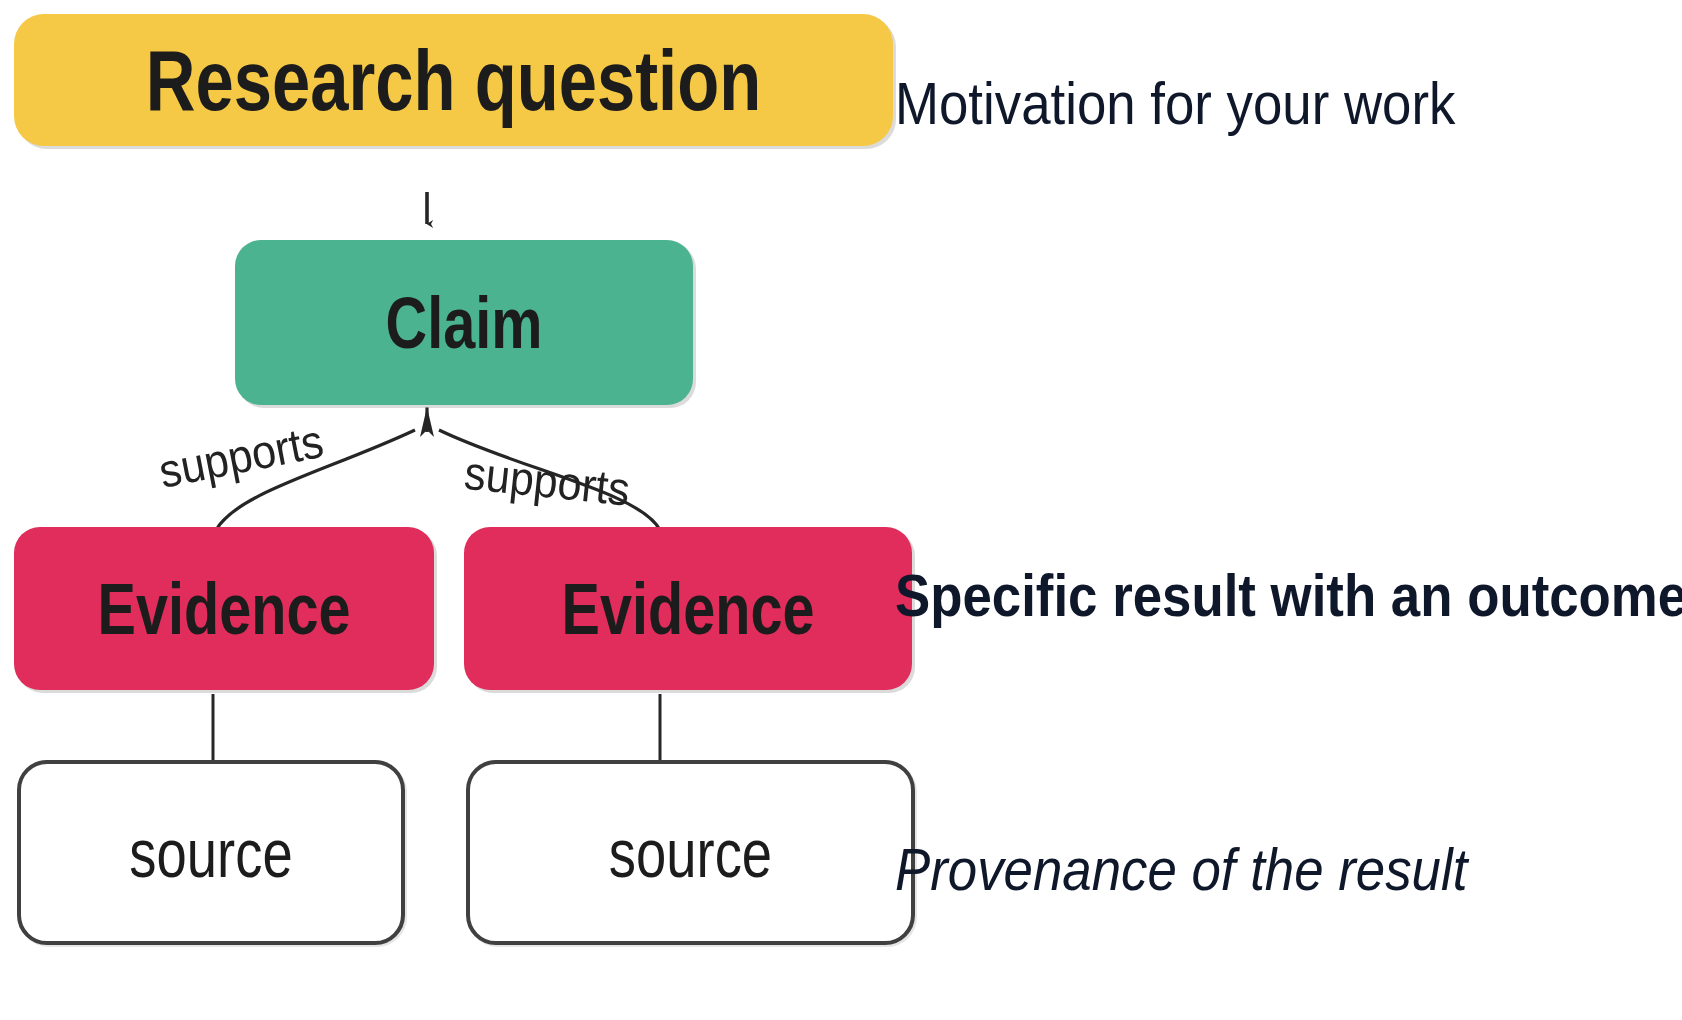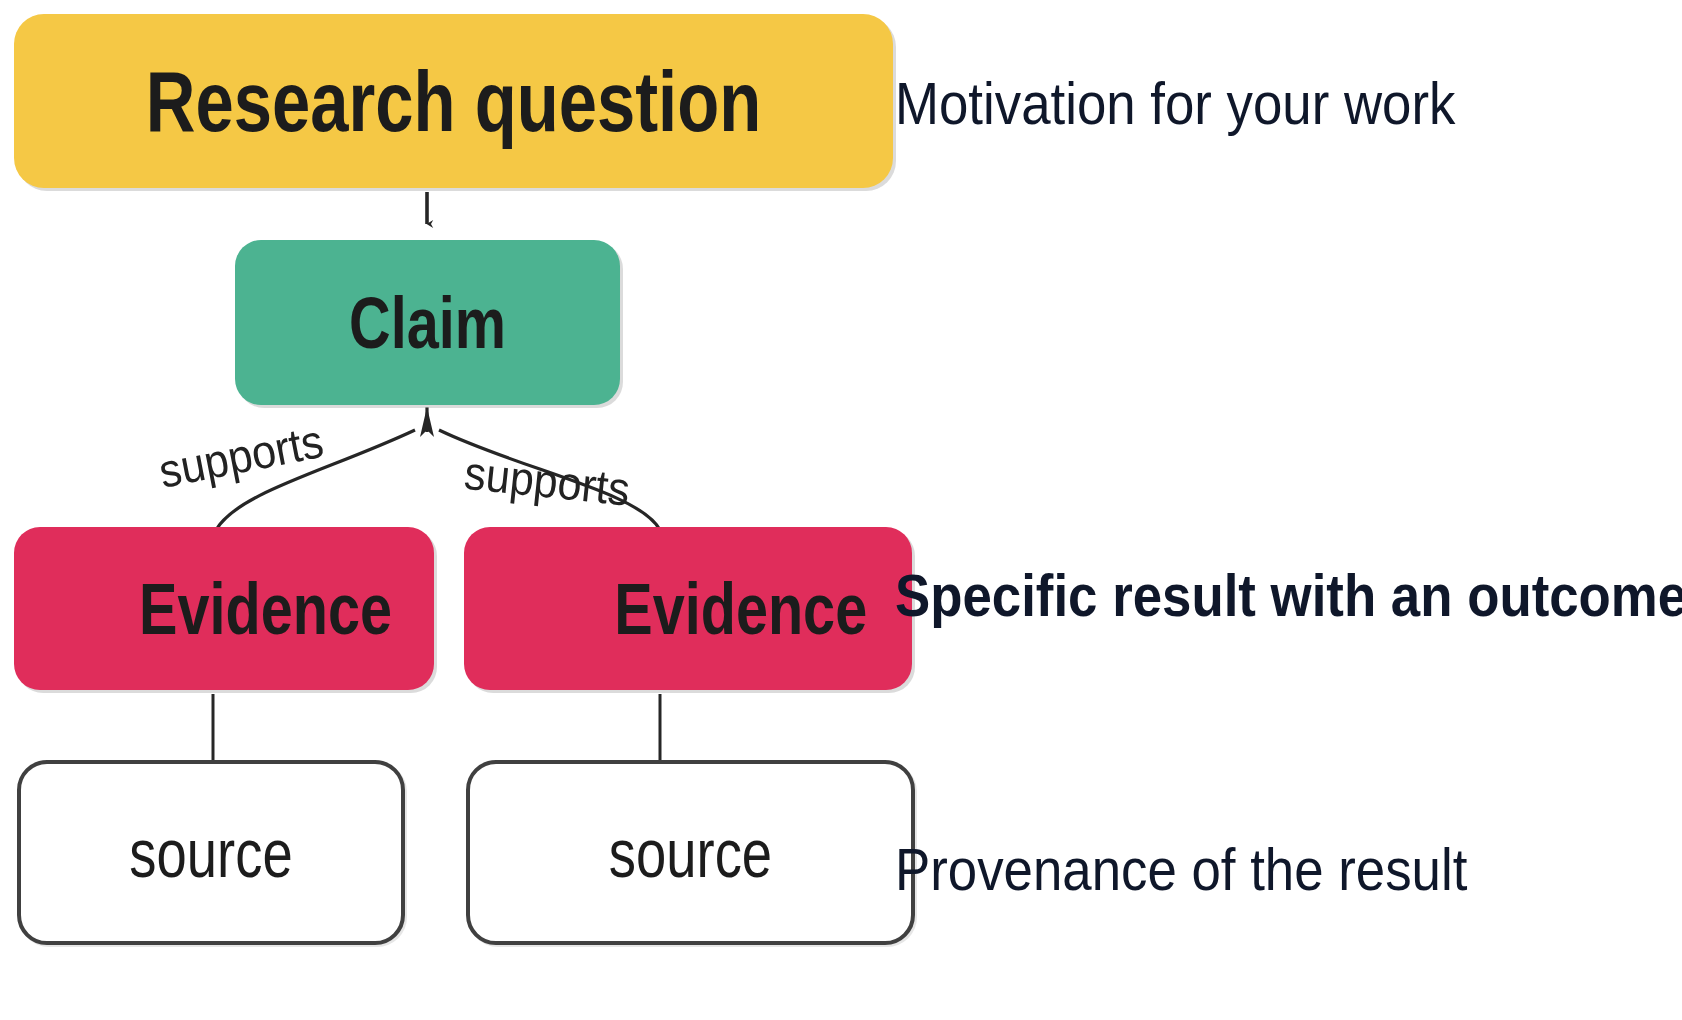--- a/index.html
+++ b/index.html
@@ -47,52 +47,51 @@
   }
   .node.claim {
     background: #4CB391;
     color: #1c1c1c;
     font-weight: bold;
   }
   .node.evidence {
     background: #E02D5B;
     color: #1c1c1c;
     font-weight: bold;
-    text-align: right;
   }
   .node.source {
     background: #ffffff;
     color: #1c1c1c;
     border: 4px solid #404040;
     font-weight: normal;
     box-shadow: 2px 2px 0 0 rgba(200,200,200,0.45);
   }
 
   
-  #node-question { left: 14px;  top: 14px;  width: 879px; height: 174px; font-size: 86px; }
-  #node-claim    { left: 235px; top: 240px; width: 385px; height: 165px; font-size: 72px; border-radius: 26px; }
+  #node-question { left: 14px;  top: 14px;  width: 879px; height: 132px; font-size: 86px; }
+  #node-claim    { left: 235px; top: 240px; width: 458px; height: 165px; font-size: 72px; border-radius: 26px; }
   #node-ev-left  { left: 14px;  top: 527px; width: 420px; height: 163px; font-size: 72px; border-radius: 26px; }
   #node-ev-right { left: 464px; top: 527px; width: 448px; height: 163px; font-size: 72px; border-radius: 26px; }
   #node-src-left { left: 17px;  top: 760px; width: 388px; height: 185px; font-size: 68px; border-radius: 30px; }
   #node-src-right{ left: 466px; top: 760px; width: 449px; height: 185px; font-size: 68px; border-radius: 30px; }
 
   
   .desc {
     position: absolute;
     left: 895px;
     color: #0f172a;
     font-size: 60px;
     white-space: nowrap;
     line-height: 1;
   }
   .desc span { display: inline-block; transform: scaleX(0.88); transform-origin: left center; }
   #desc-0 { top: 74px;  }
   #desc-1 { top: 306px; }
   #desc-2 { top: 566px; font-weight: bold; }
-  #desc-3 { top: 840px; }
+  #desc-3 { top: 840px; font-style: italic; }
 
   
   #wires {
     position: absolute;
     left: 0; top: 0;
     width: 1682px;
     height: 1020px;
     pointer-events: none;
   }
 

